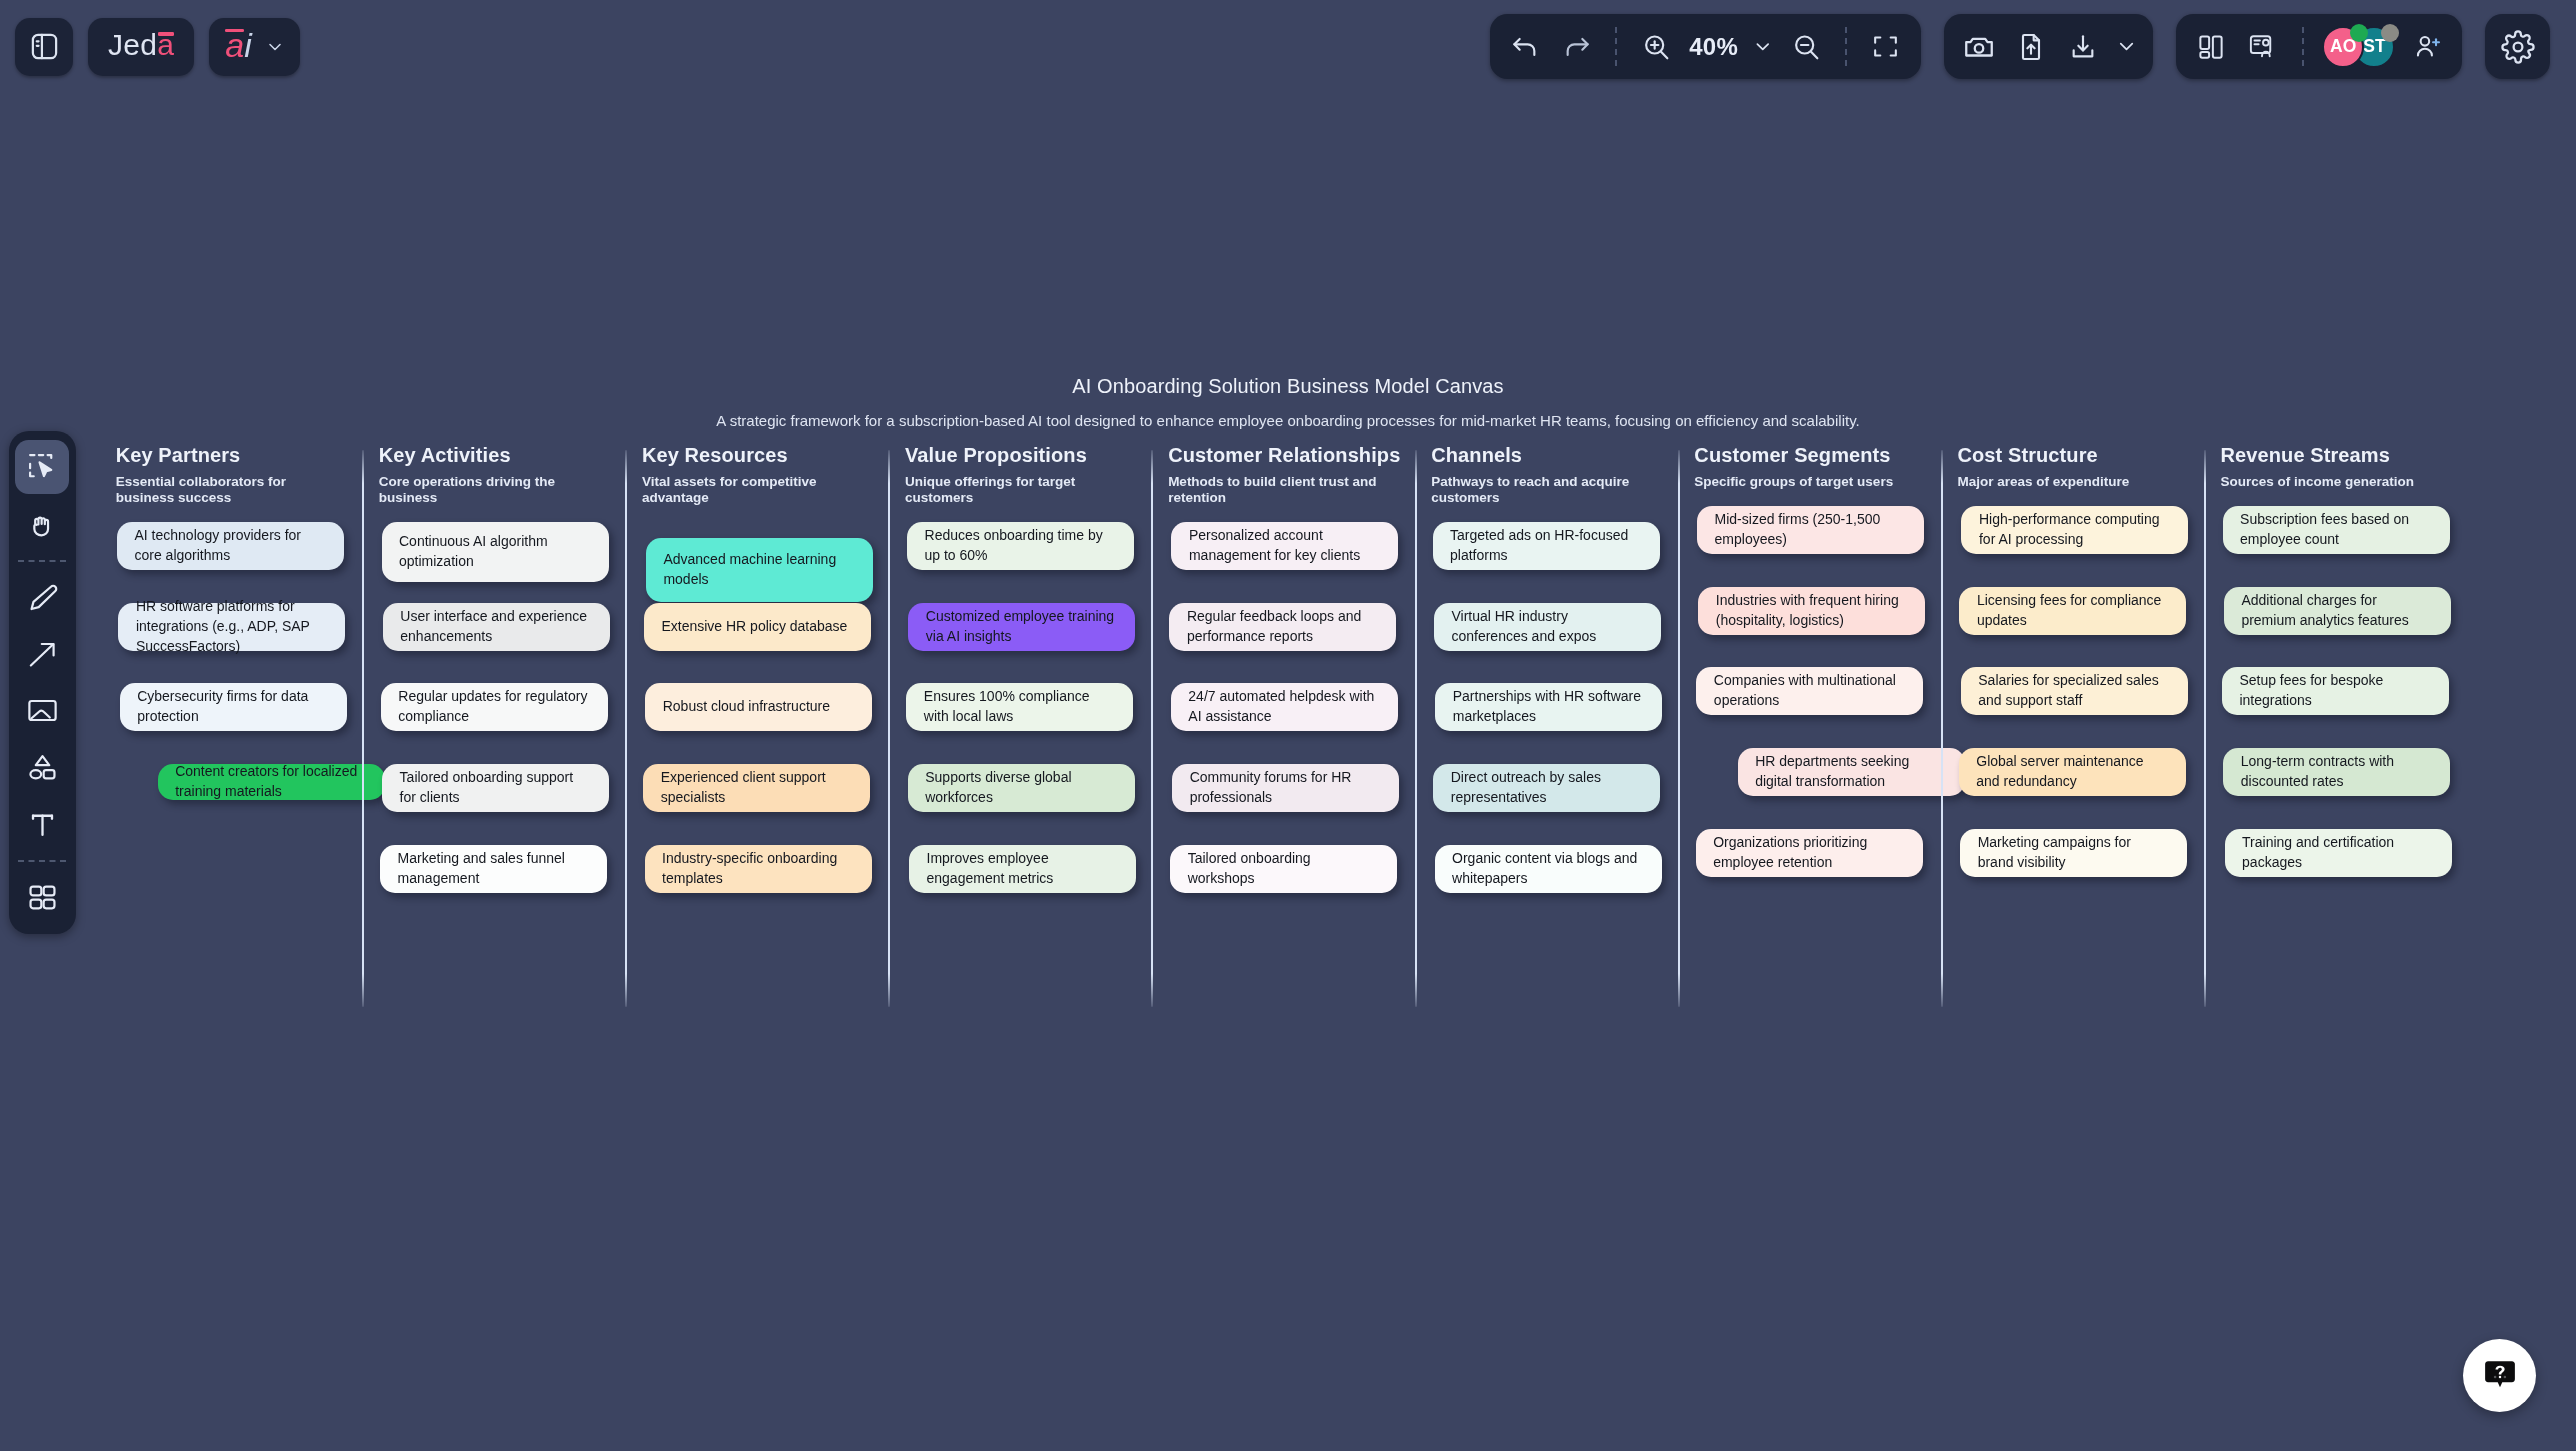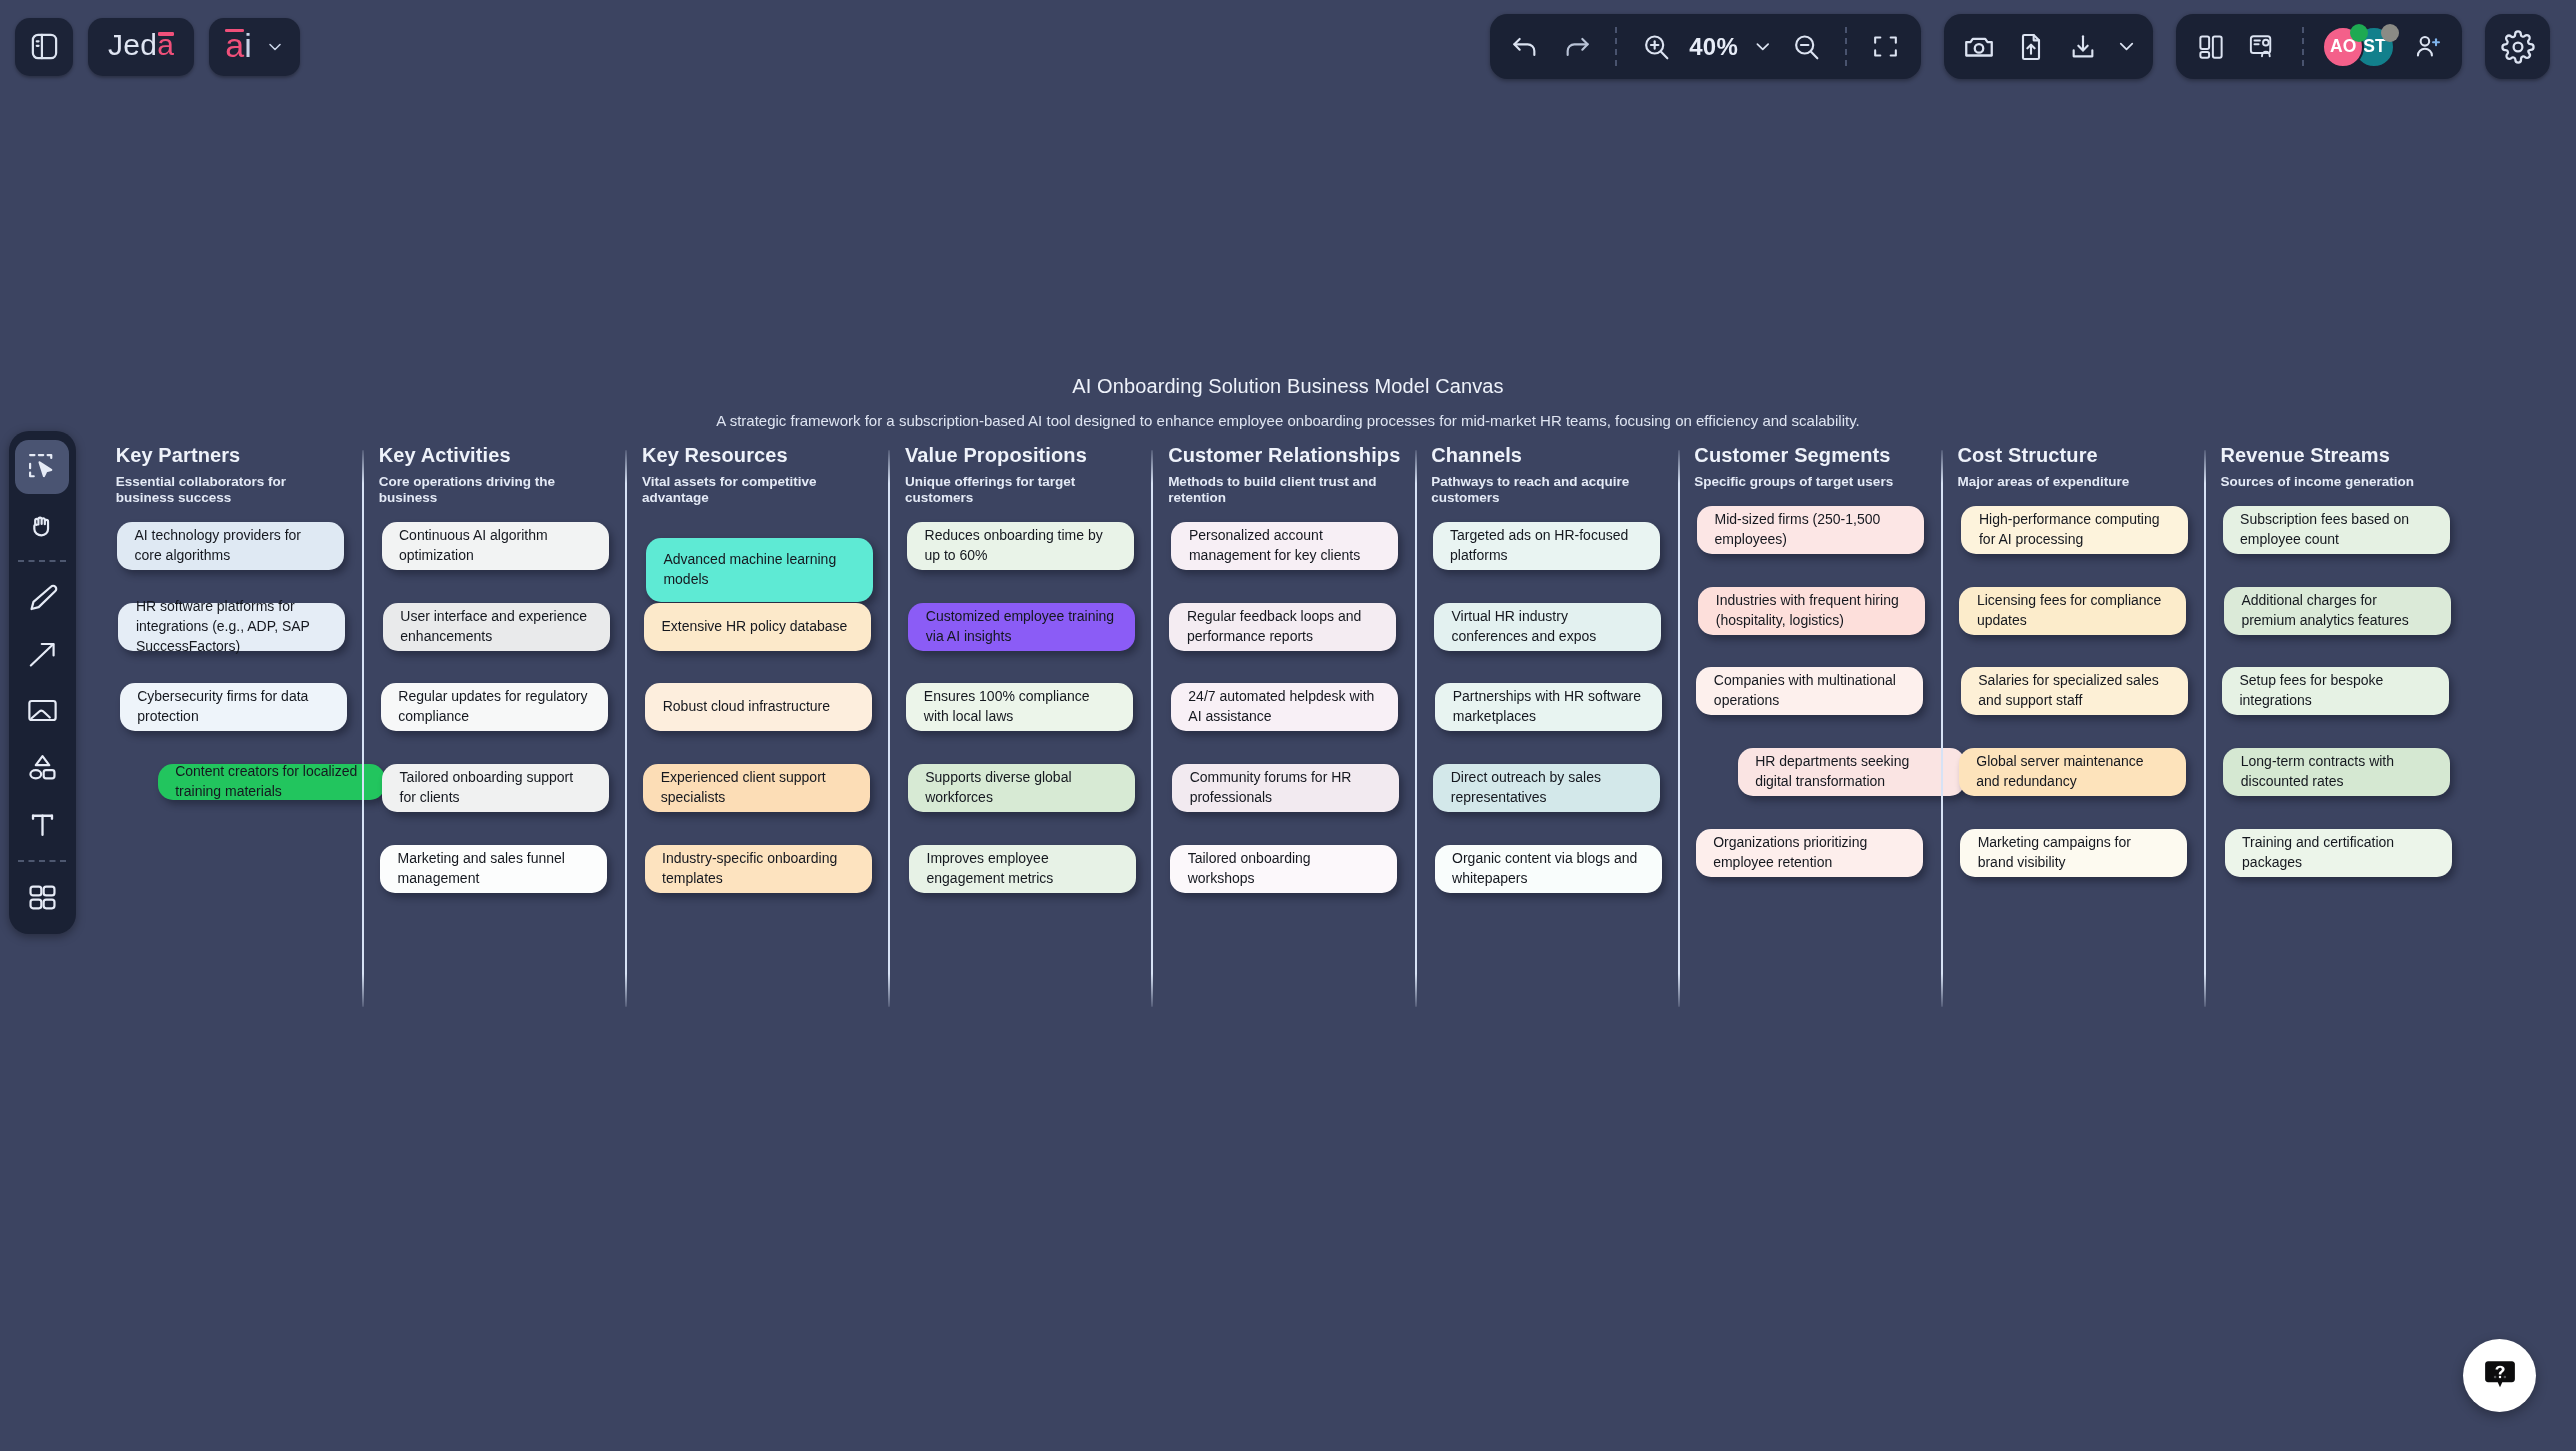--- a/index.html
+++ b/index.html
@@ -33,21 +33,21 @@
   .brand-pill { padding: 0 20px; }
   .brand-text {
     font-size: 30px; font-weight: 400; letter-spacing: 0.3px;
     color: #dfe5f2; line-height: 1; position: relative; top: -1.3px;
   }
   .brand-text .accent { color: #f0507a; position: relative; }
   .brand-text .accent::after {
     content: ""; position: absolute; left: 0.7px; right: 0.7px; top: 4px;
     height: 3.4px; background: #f0507a; border-radius: 1.3px;
   }
-  .ai-pill { padding: 0 13.5px 0 16px; gap: 12px; }
+  .ai-pill { padding: 0 13.5px 0 16px; gap: 12px; font-style: italic; }
   .ai-text { font-size: 34px; color: #c9d4e8; line-height: 1; position: relative; top: -1.3px; }
   .ai-text .a {
     color: #f0507a; position: relative;
   }
   .ai-text .a::after {
     content: ""; position: absolute; left: 0px; right: 0px; top: 2.7px;
     height: 3.4px; background: #f0507a; border-radius: 1.3px;
   }
 
   .grp {
@@ -382,21 +382,21 @@
           <div class="card" style="left: 4.7px; top: 242px; width: 227px; height: 36px; background: #22c55e; margin-left: 40px;">
             <span>Content creators for localized training materials</span>
           </div>
         </div>
         <div class="divider"></div>
       </div>
       <div class="col">
         <div class="col-title">Key Activities</div>
         <div class="col-sub">Core operations driving the business</div>
         <div class="cards" style="height: 417px;">
-          <div class="card" style="left: 5.4px; top: 0px; width: 227px; height: 48px; background: rgb(242, 243, 243);">
+          <div class="card" style="left: 5.4px; top: 0px; width: 227px; height: 60px; background: rgb(242, 243, 243);">
             <span>Continuous AI algorithm optimization</span>
           </div>
           <div class="card" style="left: 6.7px; top: 81px; width: 227px; height: 48px; background: rgb(233, 234, 235);">
             <span>User interface and experience enhancements</span>
           </div>
           <div class="card" style="left: 4.7px; top: 161px; width: 227px; height: 48px; background: rgb(247, 248, 248);">
             <span>Regular updates for regulatory compliance</span>
           </div>
           <div class="card" style="left: 6px; top: 242px; width: 227px; height: 48px; background: rgb(240, 241, 241);">
             <span>Tailored onboarding support for clients</span>

